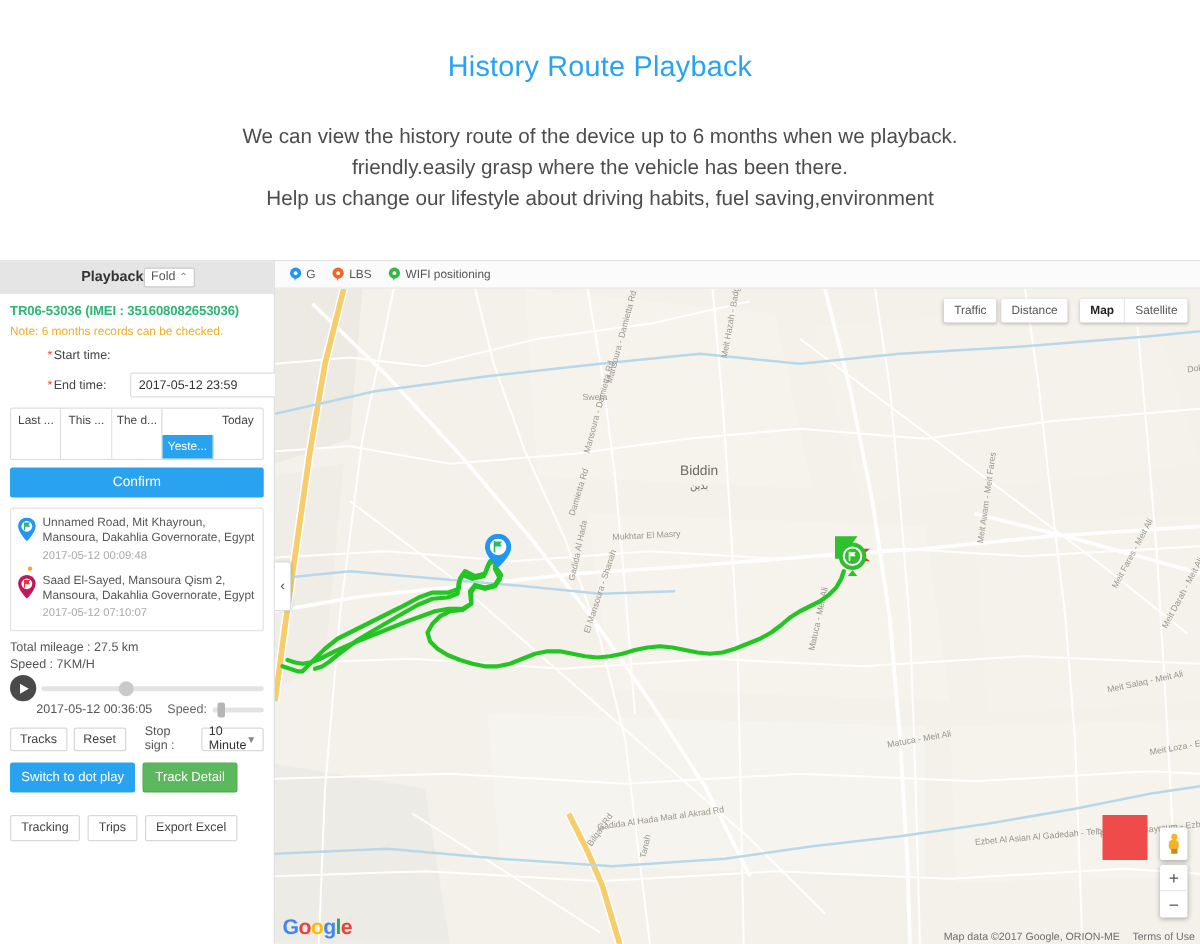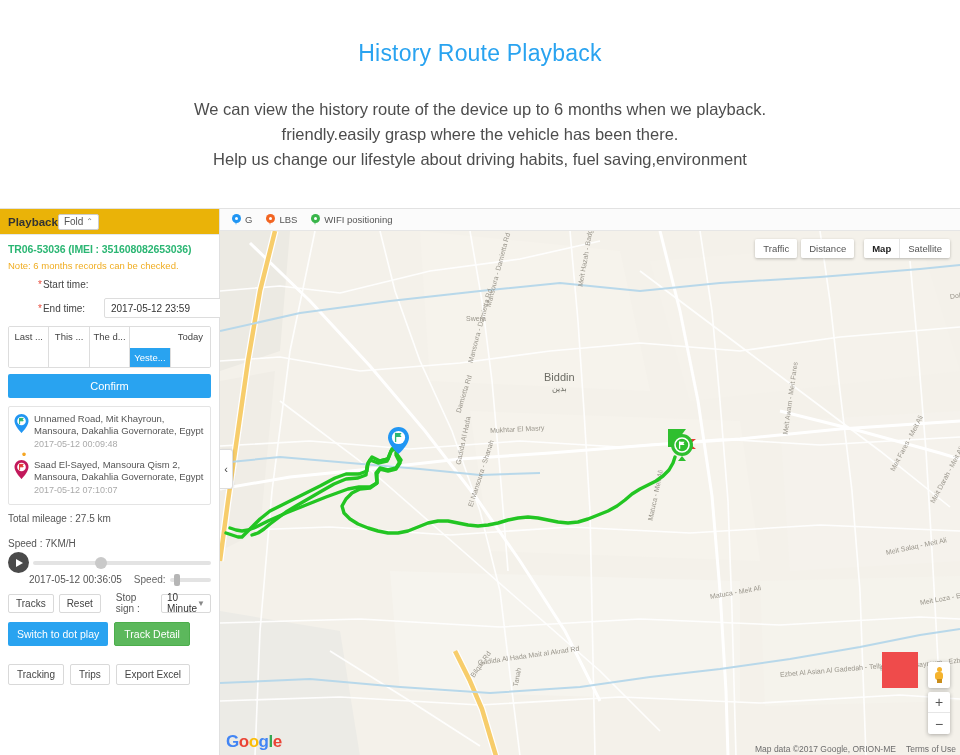--- a/index.html
+++ b/index.html
@@ -45,25 +45,25 @@
   
   .sidebar {
     width: 220px; height: 547px;
     background: #fff;
     border-right: 1px solid #e0e0e0;
     position: relative;
     flex: 0 0 220px;
   }
   .panel-head {
     height: 26px;
-    background: #eab308;
+    background: #e5e5e5;
     border-bottom: 1px solid #e4e8eb;
     display: flex; align-items: center;
     padding: 0 6px 0 8px;
-    justify-content: flex-start;
+    justify-content: center;
   }
   .panel-head .ttl { font-size: 11.5px; color: #333; font-weight: 700; }
   .fold-btn {
     font-size: 10px; color: #555;
     border: 1px solid #ccc; background: #fff;
     border-radius: 2px; padding: 1px 5px;
     line-height: 12px; display:flex; align-items:center; gap:3px;
     cursor: pointer;
   }
   .fold-btn .car { font-size: 8px; color:#777; }
@@ -108,21 +108,21 @@
     padding: 6px 5px 7px 5px; background:#fff;
   }
   .addr { display: flex; margin-bottom: 2px; }
   .addr .pin { width: 20px; flex: 0 0 20px; padding-top: 1px; }
   .addr .txt { flex: 1; }
   .addr .txt .l1 { font-size: 9.5px; color: #555; line-height: 12px; }
   .addr .txt .l2 { font-size: 9px; color: #aaa; margin-top: 2px; }
   .dotsep { width:20px; text-align:center; color:#f5a623; font-size:13px; line-height:8px; }
 
   .stats { padding: 8px 8px 0 8px; }
-  .stat { font-size: 10px; color: #555; margin-bottom: 14px; }
+  .stat { font-size: 10px; color: #555; margin-bottom: 2px; }
 
   .play-row { display: flex; align-items: center; padding: 0 8px; }
   .play-btn {
     width: 21px; height: 21px; border-radius: 50%;
     background: #4a4a4a; flex: 0 0 21px;
     display: flex; align-items: center; justify-content: center;
     cursor: pointer;
   }
   .play-btn .tri {
     width: 0; height: 0; margin-left: 2px;

